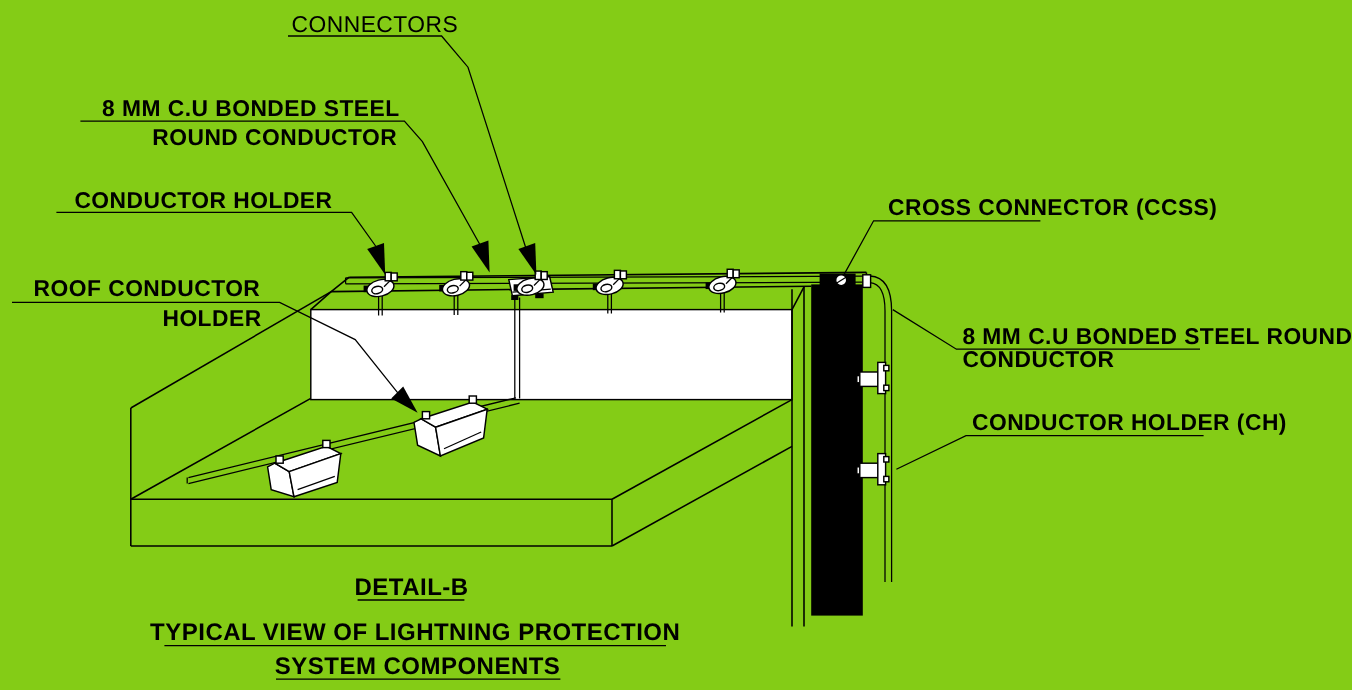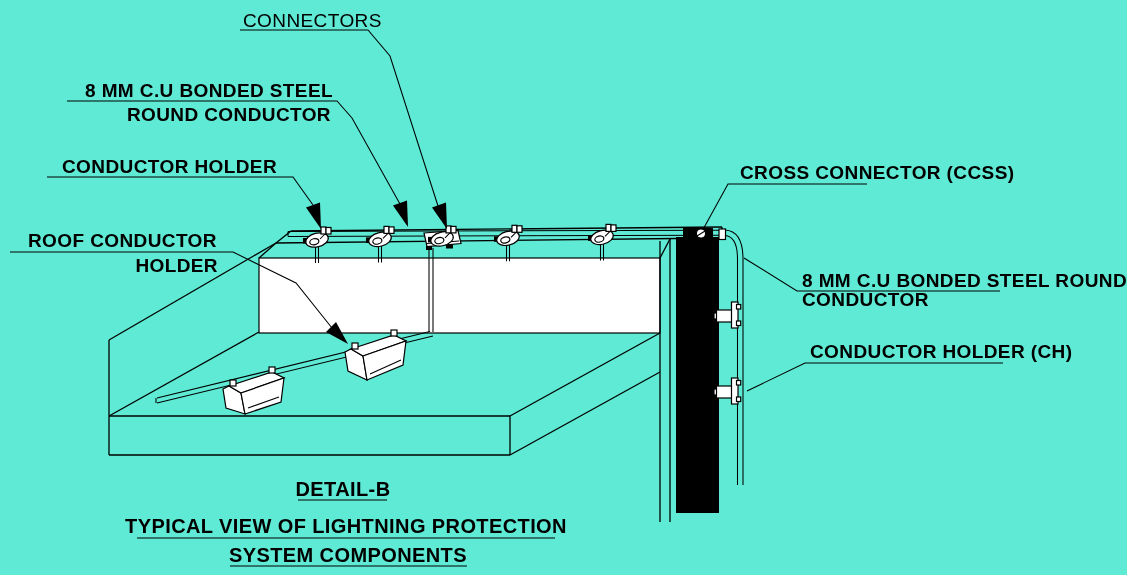--- a/index.html
+++ b/index.html
@@ -1,16 +1,16 @@
 <!DOCTYPE html>
 <html><head>
 <meta charset="utf-8">
 <style>
   html,body{margin:0;padding:0;background:#ffffff;}
-  .canvas{position:relative;width:1127px;height:575px;background:#5eead4;overflow:hidden;}
+  .canvas{position:relative;width:1127px;height:575px;background:#84cc16;overflow:hidden;}
   svg{position:absolute;left:0;top:0;}
   text{font-family:"Liberation Sans", sans-serif;font-weight:bold;fill:#000;}
   text.thin{font-weight:400;letter-spacing:2px;}
   text.lbl{font-size:19px;letter-spacing:0.4px;}
   text.ttl{font-size:20px;letter-spacing:0.4px;}
   .ln{stroke:#000;stroke-width:1.3;fill:none;}
   .fn{stroke:#000;stroke-width:1.05;fill:none;}
   .wh{fill:#fff;stroke:#000;stroke-width:1.2;}
   .bk{fill:#000;stroke:none;}
 </style>

